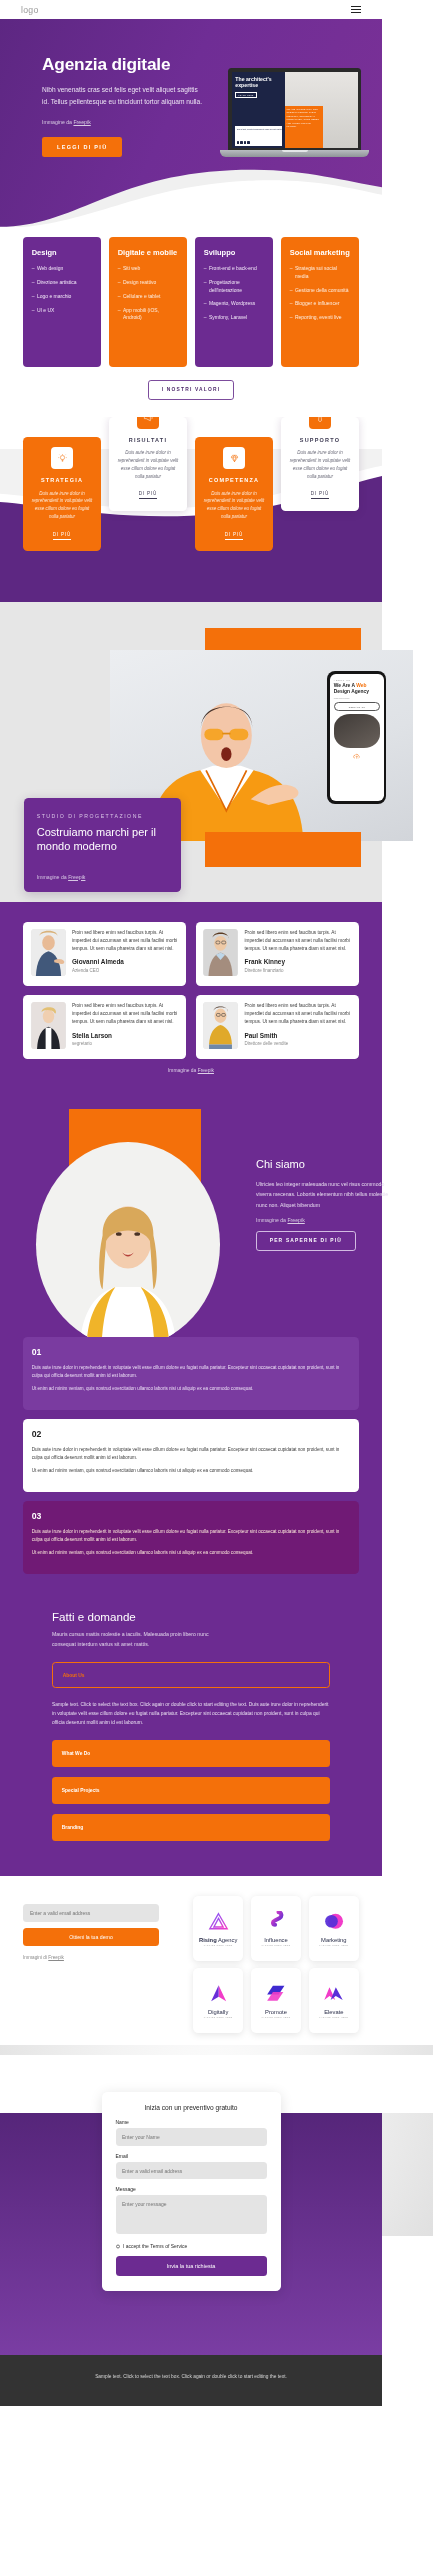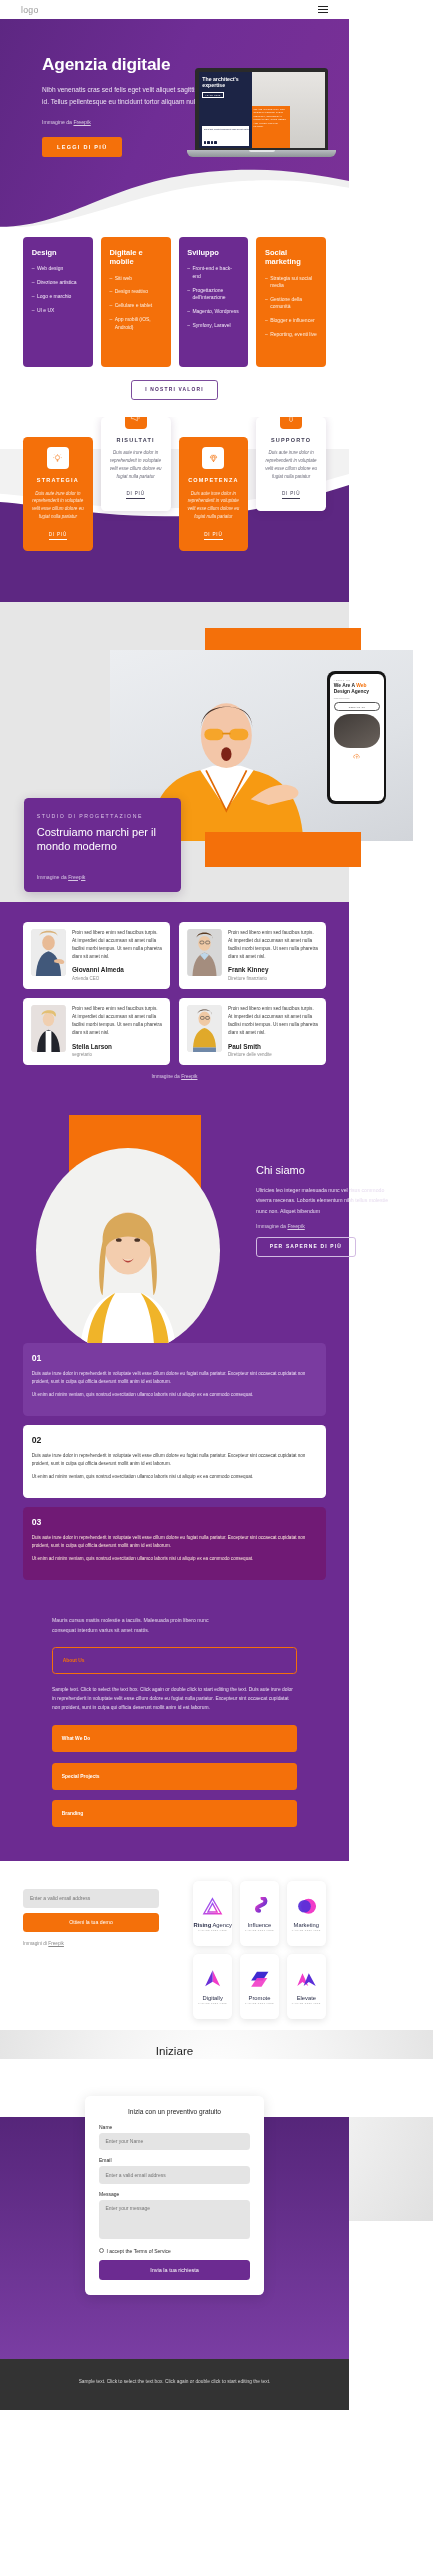--- a/index.html
+++ b/index.html
@@ -3,21 +3,21 @@
 <meta charset="utf-8">
 <style>
   * { box-sizing: border-box; margin: 0; padding: 0; }
   body {
     width: 433px;
     font-family: "Liberation Sans", sans-serif;
     background: #ffffff;
     color: #2a2a2a;
     overflow-x: hidden;
   }
-  .page { width: 349px; position: relative; }
+  .page { width: 382px; position: relative; }
 
   
   .topbar {
     height: 19px; background: #fff;
     display: flex; align-items: center; justify-content: space-between;
     padding: 0 21px;
   }
   .logo-text { font-size: 8.7px; color: #9a9a9a; letter-spacing: 0.3px; }
   .burger { display: flex; flex-direction: column; gap: 1.7px; cursor: pointer; }
   .burger i { display: block; width: 9.8px; height: 1.3px; background: #222; }
@@ -586,20 +586,21 @@
       </div>
       <div class="ncard orange">
         <h3>03</h3>
         <p>Duis aute irure dolor in reprehenderit in voluptate velit esse cillum dolore eu fugiat nulla pariatur. Excepteur sint occaecat cupidatat non proident, sunt in culpa qui officia deserunt mollit anim id est laborum.</p>
         <p>Ut enim ad minim veniam, quis nostrud exercitation ullamco laboris nisi ut aliquip ex ea commodo consequat.</p>
       </div>
     </div>
   </div>
 
   <div class="faq">
+    <h2>Fatti e domande</h2>
     <p class="sub">Mauris cursus mattis molestie a iaculis. Malesuada proin libero nunc consequat interdum varius sit amet mattis.</p>
     <div class="acc-wrap">
       <div class="acc-head open">About Us</div>
       <div class="acc-body">Sample text. Click to select the text box. Click again or double click to start editing the text. Duis aute irure dolor in reprehenderit in voluptate velit esse cillum dolore eu fugiat nulla pariatur. Excepteur sint occaecat cupidatat non proident, sunt in culpa qui officia deserunt mollit anim id est laborum.</div>
       <div class="acc-head closed">What We Do</div>
       <div class="acc-head closed">Special Projects</div>
       <div class="acc-head closed">Branding</div>
     </div>
   </div>
 
@@ -688,21 +689,20 @@
         </div>
         <div class="logo-name"><b></b><span>Elevate</span></div>
         <div class="logo-tag">TAGLINE GOES HERE</div>
       </div>
 
     </div>
   </div>
 
   <div class="contact">
     <div class="contact-bg"></div>
-    <h2>Iniziare</h2>
   </div>
   <div class="contact-purple" style="margin-top:-3.5px;">
     <svg class="contact-wave" viewBox="0 0 750 100" preserveAspectRatio="none">
       <path d="M0,0 L750,0 L750,12 C620,12 540,78 330,90 C180,98 70,72 0,66 Z" fill="#ffffff" transform="scale(1,-1) translate(0,-100)"></path>
       <path d="M0,100 C90,100 160,42 330,32 C520,20 630,78 750,86 L750,0 L0,0 Z" fill="#eeeeee"></path>
       <path d="M0,100 C100,100 170,52 340,42 C530,30 640,86 750,94 L750,0 L0,0 Z" fill="#ffffff"></path>
     </svg>
     <div style="height:37px;"></div>
     <div class="form-card">
       <h3>Inizia con un preventivo gratuito</h3>

